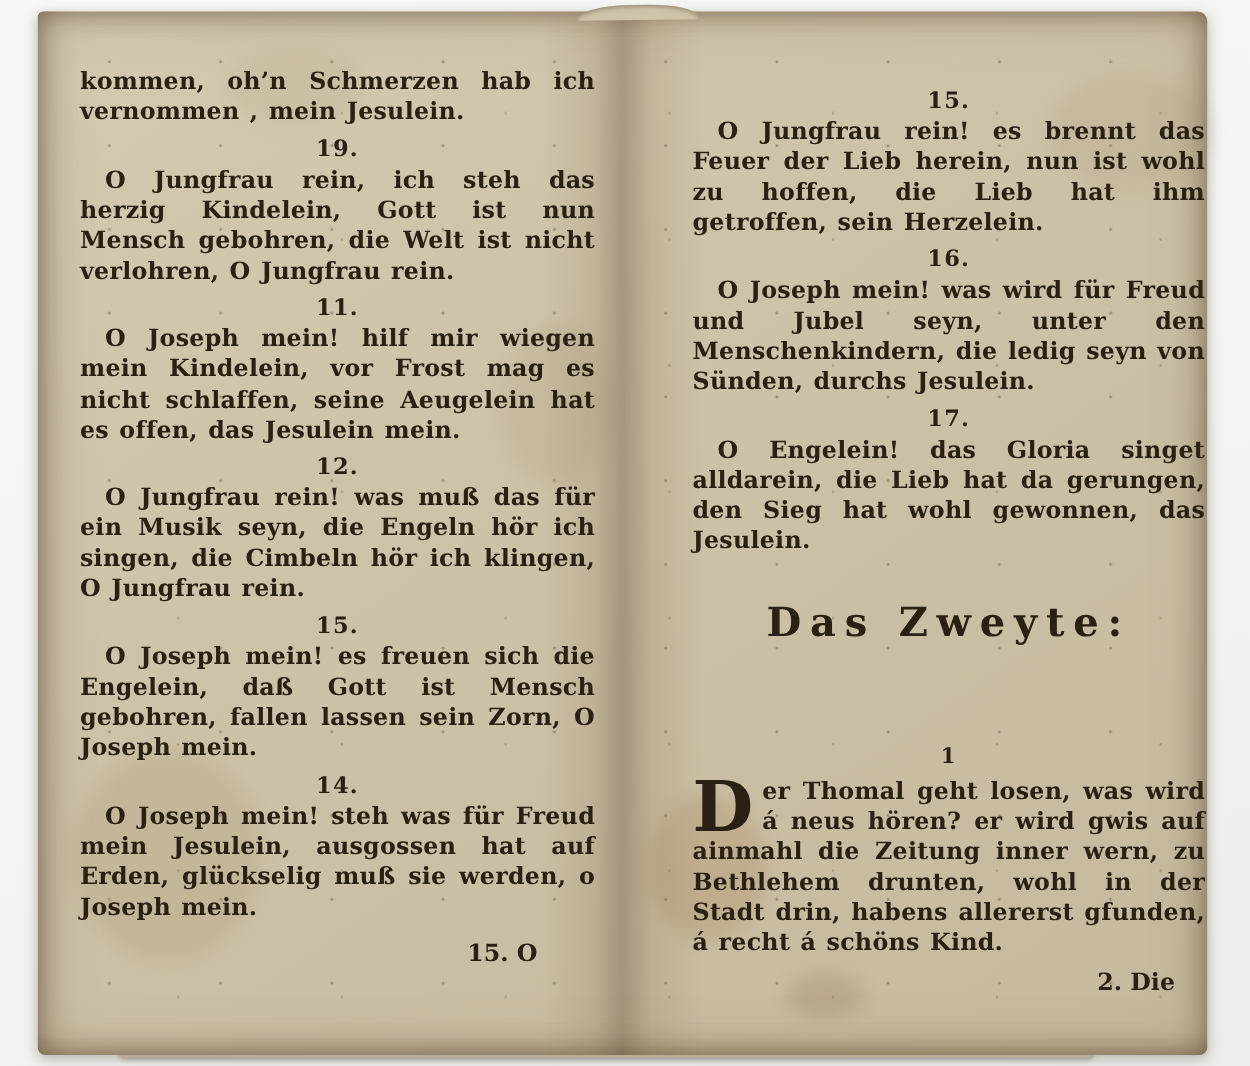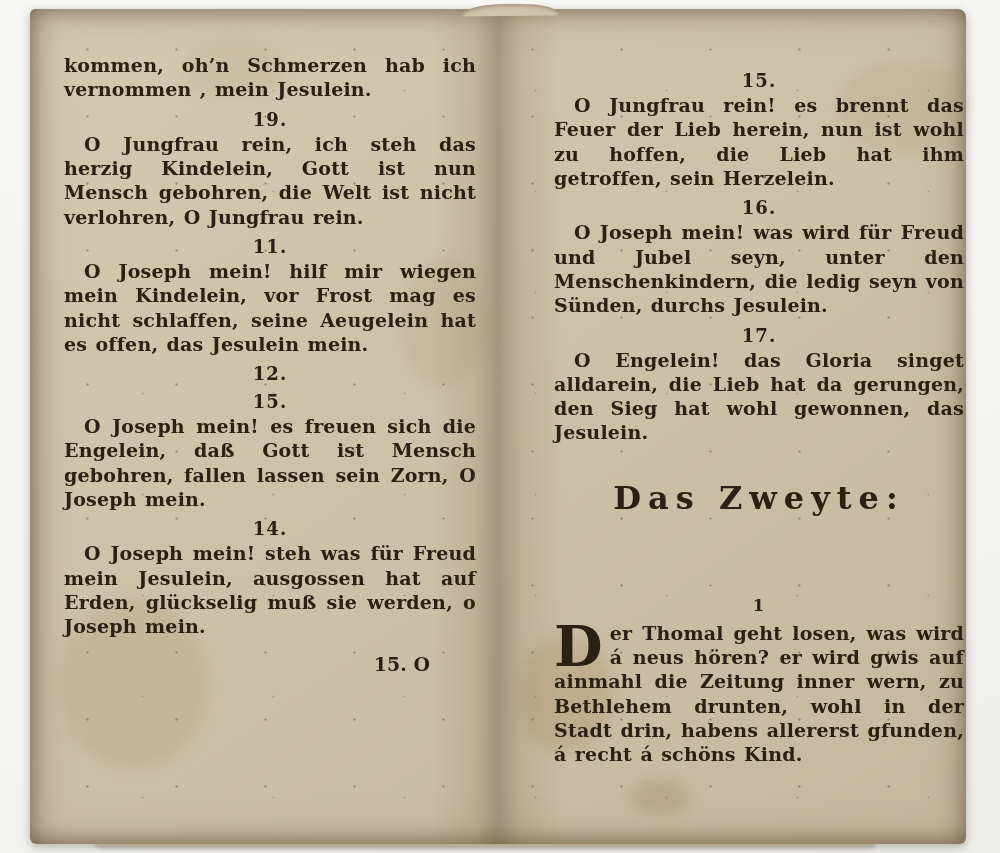--- a/index.html
+++ b/index.html
@@ -100,20 +100,21 @@
     <div class="page left">
       <p class="verse cont">kommen, oh’n Schmerzen hab ich vernommen , mein Jesulein.</p>
 
       <div class="vnum">19.</div>
       <p class="verse">O Jungfrau rein, ich steh das herzig Kindelein, Gott ist nun Mensch gebohren, die Welt ist nicht verlohren, O Jungfrau rein.</p>
 
       <div class="vnum">11.</div>
       <p class="verse">O Joseph mein! hilf mir wiegen mein Kindelein, vor Frost mag es nicht schlaffen, seine Aeugelein hat es offen, das Jesulein mein.</p>
 
       <div class="vnum">12.</div>
+      <p class="verse">O Jungfrau rein! was muß das für ein Musik seyn, die Engeln hör ich singen, die Cimbeln hör ich klingen, O Jungfrau rein.</p>
 
       <div class="vnum">15.</div>
       <p class="verse">O Joseph mein! es freuen sich die Engelein, daß Gott ist Mensch gebohren, fallen lassen sein Zorn, O Joseph mein.</p>
 
       <div class="vnum">14.</div>
       <p class="verse">O Joseph mein! steh was für Freud mein Jesulein, ausgossen hat auf Erden, glückselig muß sie werden, o Joseph mein.</p>
 
       <div class="catchword">15. O</div>
     </div>
 
@@ -129,15 +130,16 @@
 
       <div class="heading">Das Zweyte:</div>
 
       <div class="vnum stanza">1</div>
 
       <p class="verse song2">
         <span class="dropcap">D</span>
         <span>er Thomal geht losen, was wird á neus hören? er wird gwis auf ainmahl die Zeitung inner wern, zu Bethlehem drunten, wohl in der Stadt drin, habens allererst gfunden, á recht á schöns Kind.</span>
       </p>
 
+      <div class="catchword">2. Die</div>
     </div>
   </div>
 </div>
 
 </body></html>

